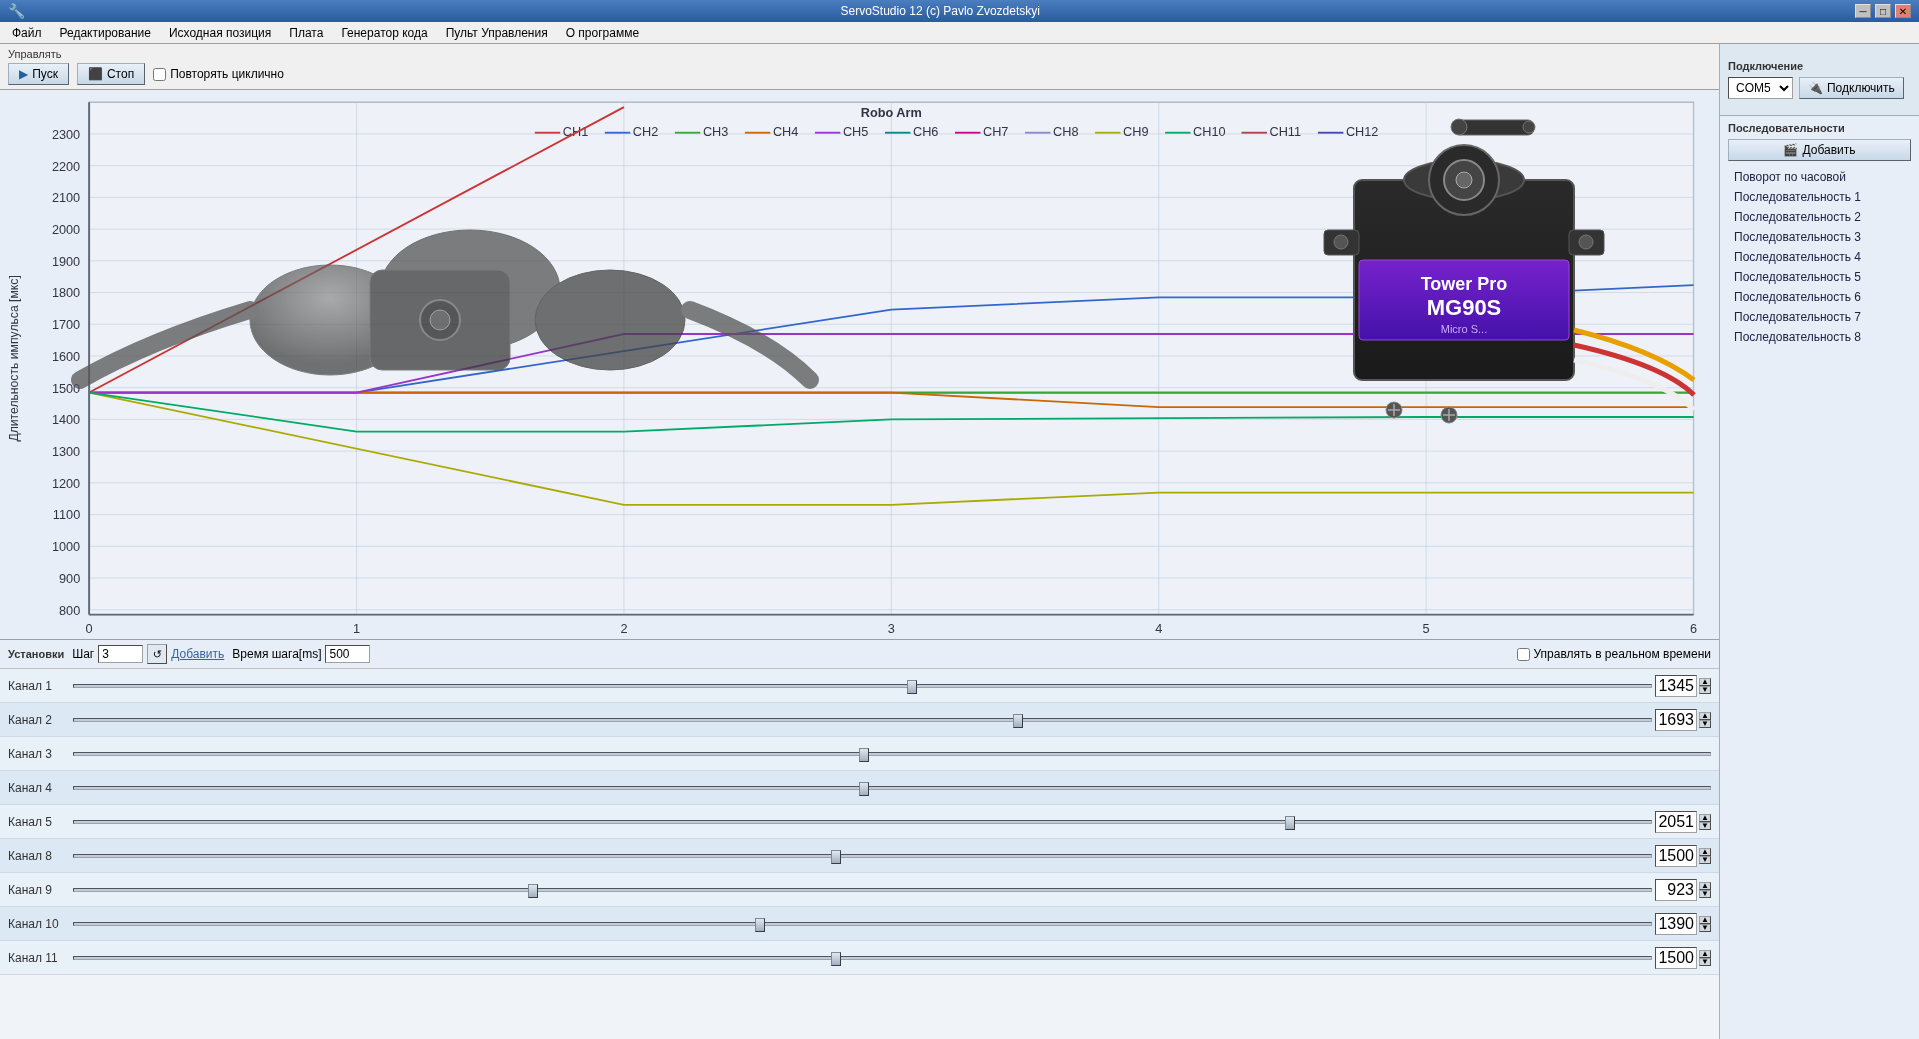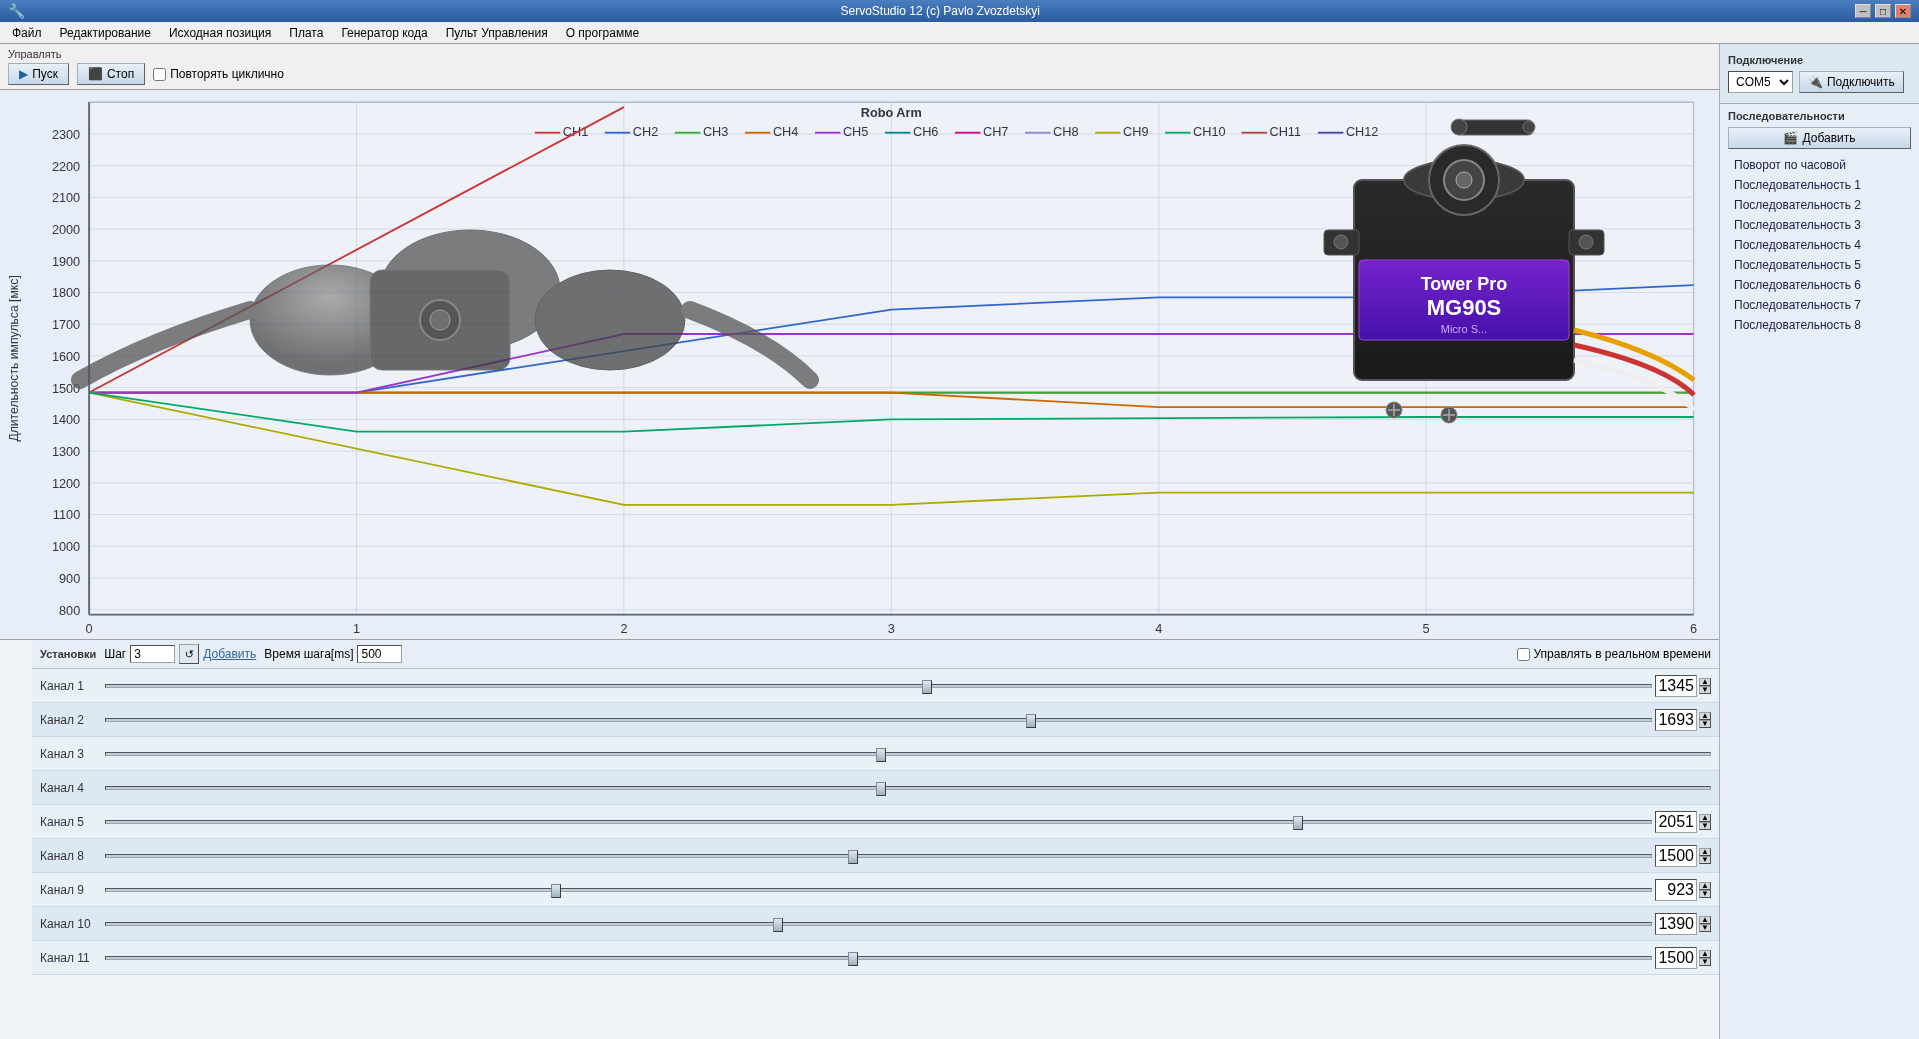--- a/index.html
+++ b/index.html
@@ -25,21 +25,21 @@
     #animation-label { font-size: 11px; color: #333; margin-bottom: 3px; }
     #animation-controls { display: flex; align-items: center; gap: 8px; }
     .btn-play { display: flex; align-items: center; gap: 4px; padding: 3px 10px; background: linear-gradient(to bottom, #e8f0f8, #c8d8e8); border: 1px outset #a0b0c0; cursor: pointer; font-size: 12px; min-width: 60px; }
     .btn-stop { display: flex; align-items: center; gap: 4px; padding: 3px 10px; background: linear-gradient(to bottom, #e8f0f8, #c8d8e8); border: 1px outset #a0b0c0; cursor: pointer; font-size: 12px; min-width: 60px; }
     .checkbox-label { display: flex; align-items: center; gap: 4px; font-size: 12px; cursor: pointer; }
 
     
     #chart-container { flex: 1; position: relative; background: #e8eef8; overflow: hidden; }
 
     
-    #bottom-panel { height: 400px; background: #f0f4f8; border-top: 1px solid #a0a0a0; overflow-y: auto; padding-left: 32px; }
+    #bottom-panel { height: 400px; background: #f0f4f8; border-top: 1px solid #a0a0a0; overflow-y: auto; }
 
     
     #settings-bar { background: #e8eef8; border-bottom: 1px solid #c0c0c0; padding: 4px 8px; display: flex; align-items: center; gap: 8px; }
     .settings-label { font-size: 11px; color: #333; font-weight: bold; }
     .settings-group { display: flex; align-items: center; gap: 4px; }
     .small-input { width: 45px; border: 1px inset #a0a0a0; background: white; padding: 1px 3px; font-size: 12px; }
     .refresh-btn { width: 20px; height: 20px; border: 1px outset #a0a0a0; background: #e0e8f0; display: flex; align-items: center; justify-content: center; cursor: pointer; font-size: 11px; }
     .realtime-check { display: flex; align-items: center; gap: 4px; font-size: 12px; margin-left: auto; }
 
     
@@ -48,21 +48,21 @@
     .channel-label { width: 65px; font-size: 12px; color: #333; flex-shrink: 0; }
     .channel-slider-track { flex: 1; height: 4px; background: #c0ccd8; border: 1px inset #a0a0b0; position: relative; cursor: pointer; }
     .channel-slider-thumb { position: absolute; top: -5px; width: 10px; height: 14px; background: linear-gradient(to bottom, #e0e8f0, #a0b0c0); border: 1px outset #808898; cursor: grab; }
     .channel-value { width: 55px; display: flex; align-items: center; justify-content: flex-end; gap: 2px; margin-left: 4px; }
     .channel-input { width: 42px; border: 1px inset #a0a0a0; background: white; padding: 1px 2px; font-size: 16px; text-align: right; }
     .spinner-btns { display: flex; flex-direction: column; }
     .spin-btn { width: 12px; height: 8px; background: #d0d8e0; border: 1px outset #a0a0a0; display: flex; align-items: center; justify-content: center; cursor: pointer; font-size: 8px; line-height: 1; }
 
     
     #sidebar { width: 200px; background: #e8eef8; border-left: 1px solid #a0b0c0; display: flex; flex-direction: column; padding: 0; }
-    #connection-panel { padding: 10px 8px; border-bottom: 1px solid #a0b0c0; background: #dde8f0; }
+    #connection-panel { padding: 16px 8px; border-bottom: 1px solid #a0b0c0; background: #dde8f0; }
     #connection-title { font-size: 11px; color: #333; font-weight: bold; margin-bottom: 5px; }
     #connection-controls { display: flex; align-items: center; gap: 6px; }
     .port-select { width: 65px; border: 1px inset #a0a0a0; background: white; padding: 2px 3px; font-size: 12px; }
     .connect-btn { padding: 3px 8px; background: linear-gradient(to bottom, #e8f0f8, #c8d8e8); border: 1px outset #a0b0c0; cursor: pointer; font-size: 12px; display: flex; align-items: center; gap: 4px; }
     #sequence-panel { padding: 6px 8px; flex: 1; }
     #sequence-title { font-size: 11px; color: #333; font-weight: bold; margin-bottom: 5px; }
     .add-btn { width: 100%; padding: 3px 8px; background: linear-gradient(to bottom, #e8f0f8, #c8d8e8); border: 1px outset #a0b0c0; cursor: pointer; font-size: 12px; display: flex; align-items: center; justify-content: center; gap: 4px; margin-bottom: 6px; }
     .seq-item { padding: 3px 6px; cursor: pointer; font-size: 12px; color: #224; }
     .chart-grid { stroke: #c0ccdc; stroke-width: 0.5; }
     .chart-label { font-size: 10px; fill: #334; font-family: 'Segoe UI', sans-serif; }

